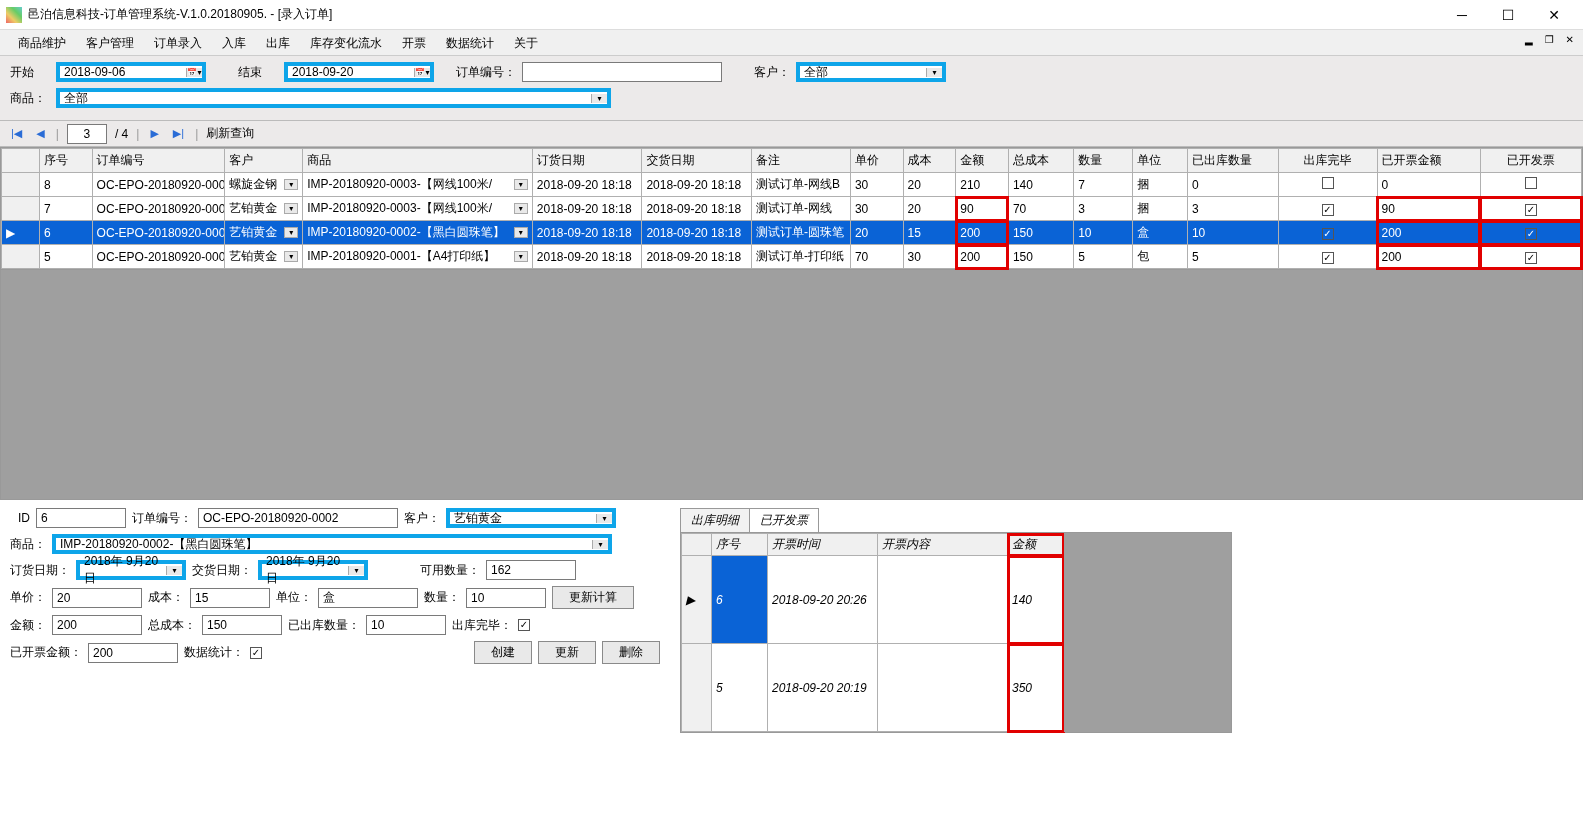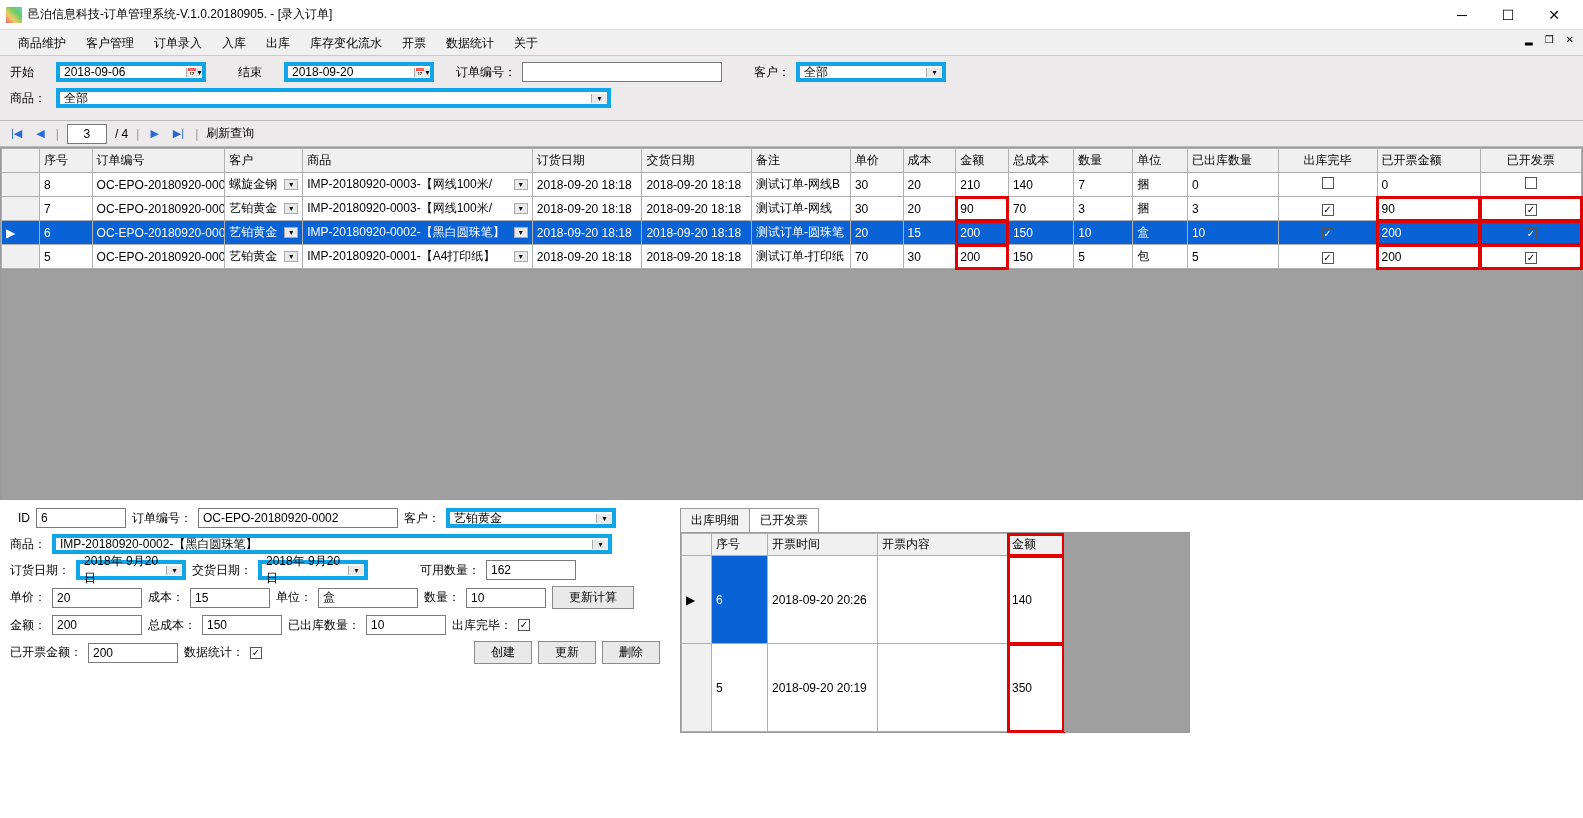--- a/index.html
+++ b/index.html
@@ -37,21 +37,21 @@
     .chk { display: inline-block; width: 12px; height: 12px; border: 1px solid #555; text-align: center; line-height: 10px; font-size: 10px; }
     .hl-red { outline: 3px solid #e10000; outline-offset: -2px; }
     .bottom { display: flex; gap: 20px; padding: 8px 10px; align-items: flex-start; }
     .form-area { width: 650px; }
     .frow { display: flex; align-items: center; gap: 6px; margin-bottom: 6px; }
     .frow .flbl { min-width: 54px; text-align: right; }
     .btn { background: #e9e9e9; border: 1px solid #8a8a8a; padding: 2px 16px; }
     .tabs { border-bottom: 1px solid #999; display: flex; }
     .tab { border: 1px solid #999; border-bottom: none; padding: 3px 10px; background: #f2f2f2; margin-right: -1px; }
     .tab.active { background: #fff; }
-    .subgrid-wrap { width: 510px; }
+    .subgrid-wrap { width: 552px; font-style: italic; }
     .subgrid-box { border: 1px solid #999; border-top: none; height: 200px; background: #fff; display: flex; }
     .subgrid { border-collapse: collapse; table-layout: fixed; }
     .subgrid th, .subgrid td { border: 1px solid #b0b0b0; height: 22px; padding: 0 4px; text-align: left; overflow: hidden; }
     .subgrid th { background: #f0f0f0; font-weight: normal; }
     .subgrid-fill { flex: 1; background: #9f9f9f; }
     .center { text-align: center !important; }
   </style>
 </head>
 <body>
 

